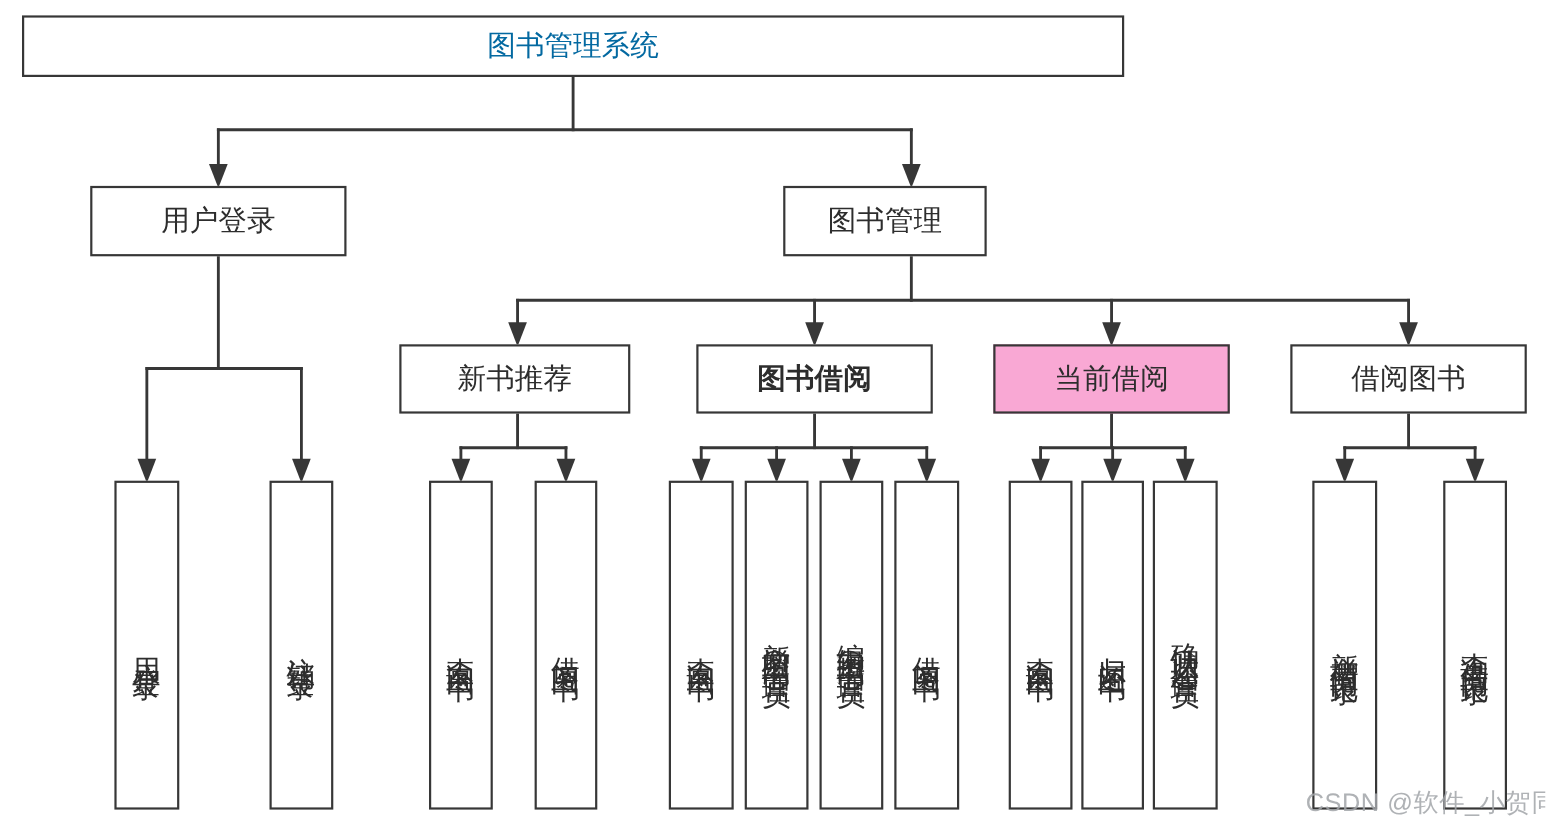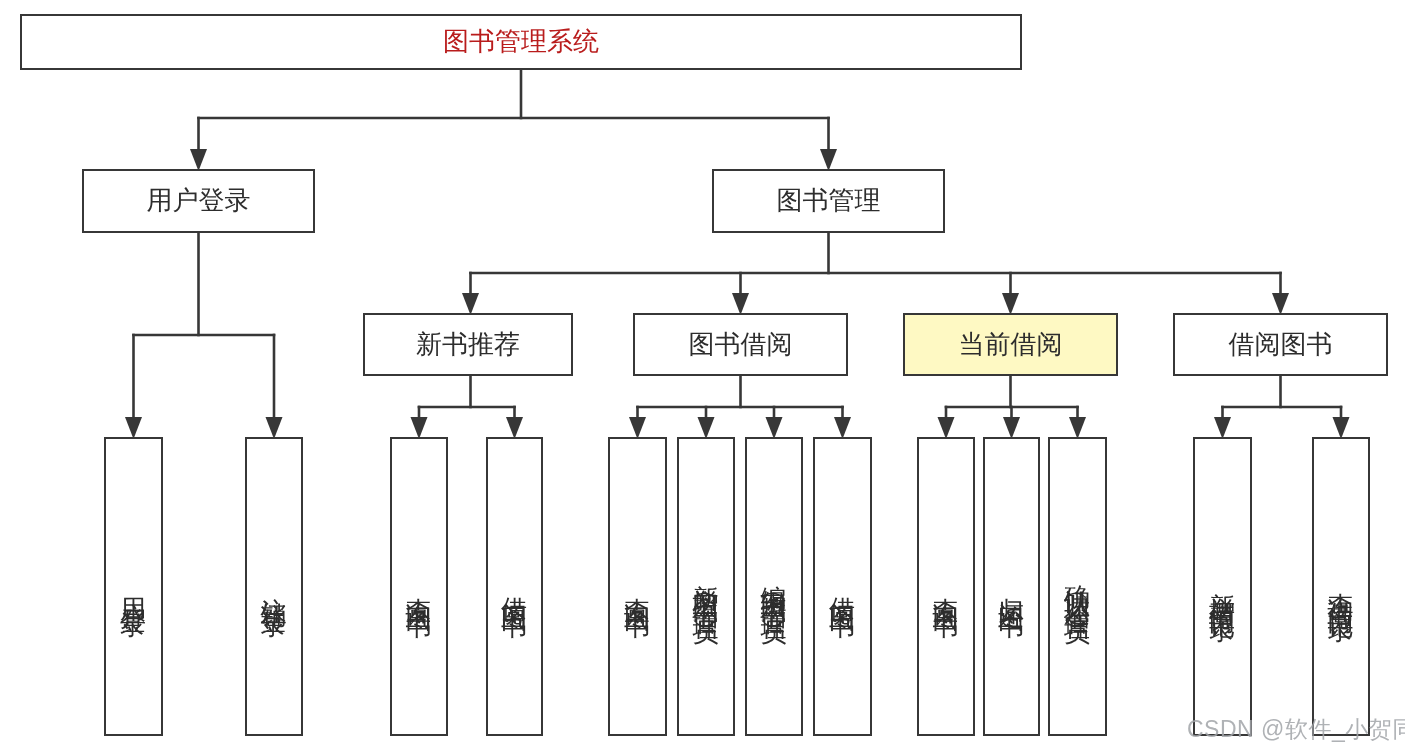--- a/index.html
+++ b/index.html
@@ -102,35 +102,35 @@
       <polygon points="1069,417 1086,417 1077.5,439" fill="#373737"></polygon>
       <line x1="1280.5" y1="375" x2="1280.5" y2="407" stroke="#373737" stroke-width="2.6" stroke-linecap="square"></line>
       <line x1="1222.5" y1="407" x2="1341" y2="407" stroke="#373737" stroke-width="2.6" stroke-linecap="square"></line>
       <line x1="1222.5" y1="407" x2="1222.5" y2="419" stroke="#373737" stroke-width="2.6" stroke-linecap="square"></line>
       <polygon points="1214,417 1231,417 1222.5,439" fill="#373737"></polygon>
       <line x1="1341" y1="407" x2="1341" y2="419" stroke="#373737" stroke-width="2.6" stroke-linecap="square"></line>
       <polygon points="1332.5,417 1349.5,417 1341,439" fill="#373737"></polygon>
     </svg>
   <div id="nodes">
       <div class="node h" style="left: 20px; top: 14px; width: 1002px; height: 56px; border-color: rgb(55, 55, 55); background: rgb(255, 255, 255);">
-        <span class="lbl" style="color: #b91c1c;">图书管理系统</span>
+        <span class="lbl" style="color: #0369a1;">图书管理系统</span>
       </div>
       <div class="node h" style="left: 82px; top: 169px; width: 233px; height: 64px; border-color: rgb(55, 55, 55); background: rgb(255, 255, 255);">
         <span class="lbl" style="color: rgb(45, 45, 45);">用户登录</span>
       </div>
-      <div class="node h" style="left: 712px; top: 169px; width: 233px; height: 64px; border-color: rgb(55, 55, 55); background: rgb(255, 255, 255);">
+      <div class="node h" style="left: 712px; top: 169px; width: 185px; height: 64px; border-color: rgb(55, 55, 55); background: rgb(255, 255, 255);">
         <span class="lbl" style="color: rgb(45, 45, 45);">图书管理</span>
       </div>
       <div class="node h" style="left: 363px; top: 313px; width: 210px; height: 63px; border-color: rgb(55, 55, 55); background: rgb(255, 255, 255);">
         <span class="lbl" style="color: rgb(45, 45, 45);">新书推荐</span>
       </div>
-      <div class="node h" style="left: 633px; top: 313px; width: 215px; height: 63px; border-color: rgb(55, 55, 55); background: rgb(255, 255, 255);">
+      <div class="node h" style="left: 633px; top: 313px; width: 215px; height: 63px; border-color: rgb(55, 55, 55); background: rgb(255, 255, 255); font-weight: bold;">
         <span class="lbl" style="color: rgb(45, 45, 45);">图书借阅</span>
       </div>
-      <div class="node h" style="left: 903px; top: 313px; width: 215px; height: 63px; border-color: rgb(55, 55, 55); background: #fef9c3;">
+      <div class="node h" style="left: 903px; top: 313px; width: 215px; height: 63px; border-color: rgb(55, 55, 55); background: #f9a8d4;">
         <span class="lbl" style="color: rgb(45, 45, 45);">当前借阅</span>
       </div>
       <div class="node h" style="left: 1173px; top: 313px; width: 215px; height: 63px; border-color: rgb(55, 55, 55); background: rgb(255, 255, 255);">
         <span class="lbl" style="color: rgb(45, 45, 45);">借阅图书</span>
       </div>
       <div class="node v" style="left: 104px; top: 437px; width: 59px; height: 299px; border-color: rgb(55, 55, 55); background: rgb(255, 255, 255);">
         <span class="lbl" style="color: rgb(45, 45, 45);">用户登录</span>
       </div>
       <div class="node v" style="left: 245px; top: 437px; width: 58px; height: 299px; border-color: rgb(55, 55, 55); background: rgb(255, 255, 255);">
         <span class="lbl" style="color: rgb(45, 45, 45);">注销登录</span>

